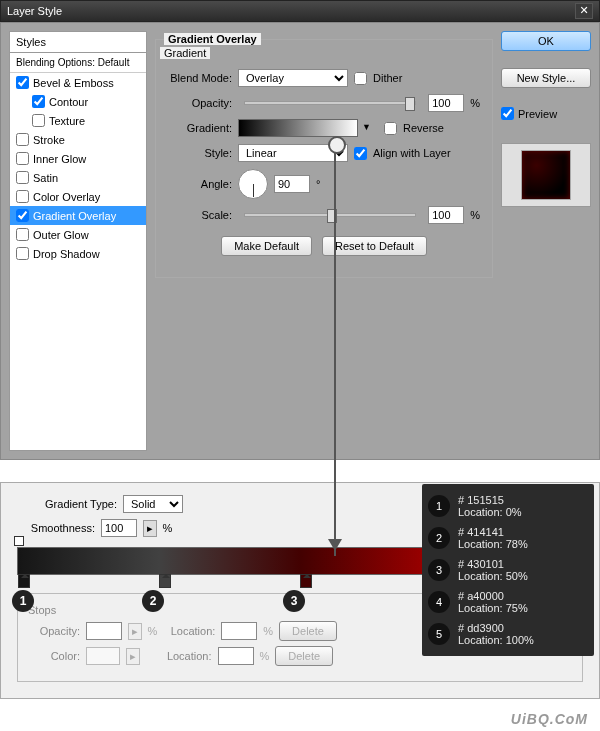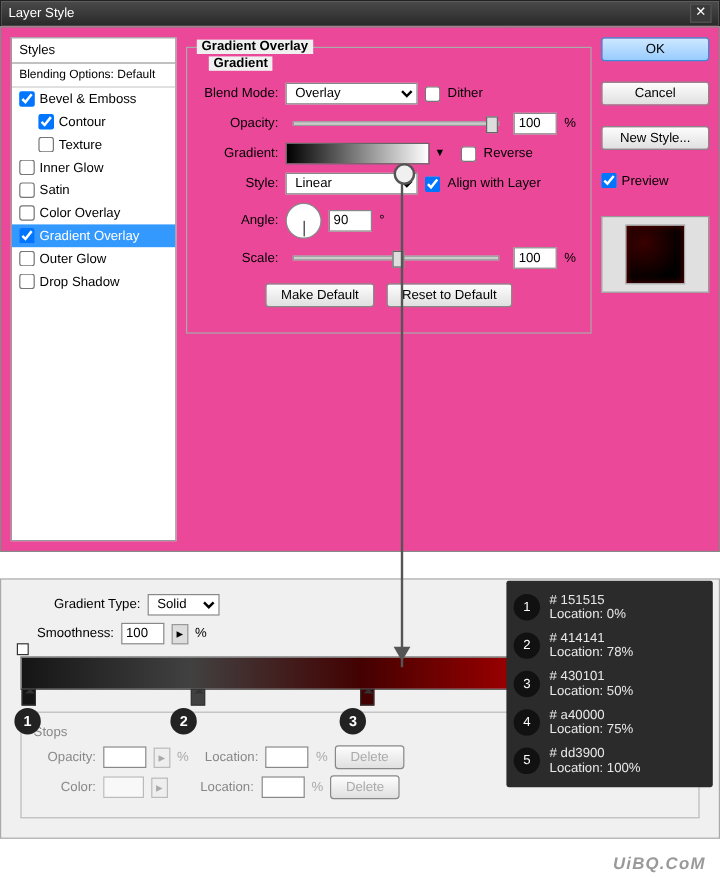--- a/index.html
+++ b/index.html
@@ -1,31 +1,31 @@
 <!DOCTYPE html>
 <html><head>
 <meta charset="utf-8">
 <style>
 *{box-sizing:border-box;margin:0;padding:0;font-family:Tahoma,Arial,sans-serif;font-size:11px}
 body{background:#fff;width:600px;height:731px;position:relative}
 .titlebar{background:linear-gradient(#4a4a4a,#2a2a2a);color:#fff;height:22px;line-height:22px;padding:0 6px;border:1px solid #222;display:flex;justify-content:space-between;align-items:center}
 .close-btn{background:#3a3a3a;color:#fff;border:1px solid #555;width:18px;height:16px;text-align:center;line-height:13px;cursor:pointer}
-.dialog{border:1px solid #888;background:#ec4899;padding:8px;height:438px;position:relative}
+.dialog{border:1px solid #888;background:#a3a3a3;padding:8px;height:438px;position:relative}
 .row{display:flex;gap:8px;height:100%}
 .styles-panel{width:138px;border:1px solid #999;background:#fff}
 .styles-hdr{border-bottom:1px solid #999;padding:4px 6px}
 .sub-hdr{border-bottom:1px solid #ccc;padding:4px 6px;font-size:10px}
 .style-item{padding:3px 6px;display:flex;align-items:center;gap:4px;cursor:pointer}
 .style-item input{margin:0}
 .style-item.indent{padding-left:22px}
 .style-item.sel{background:#3399ff;color:#fff}
 .mid{flex:1;position:relative}
 .group{border:1px solid #aaa;margin-top:8px;padding:10px 12px 14px;position:relative}
 .group-title{position:absolute;top:-7px;left:8px;background:#f0f0f0;padding:0 4px;font-weight:bold}
-.group-title2{position:absolute;top:7px;left:18px;background:#f0f0f0;padding:0 4px;font-weight:bold}
+.group-title2{position:absolute;top:7px;left:4px;background:#f0f0f0;padding:0 4px;font-weight:normal}
 .field{display:flex;align-items:center;margin:7px 0;gap:6px}
 .field label{width:64px;text-align:right}
 select,input[type=text]{border:1px solid #888;padding:1px 3px;background:#fff;height:18px}
 .slider{flex:1;height:4px;background:#ccc;border:1px solid #999;position:relative;margin:0 6px}
 .thumb{position:absolute;top:-5px;width:10px;height:14px;background:#ddd;border:1px solid #666}
 .num{width:36px}
 .grad-prev{width:120px;height:18px;background:linear-gradient(90deg,#000,#fff);border:1px solid #666;position:relative}
 .grad-prev::after{content:"▼";position:absolute;right:-14px;top:2px;font-size:9px}
 .btn{background:linear-gradient(#fdfdfd,#e0e0e0);border:1px solid #888;border-radius:3px;padding:3px 12px;cursor:pointer}
 .btn.blue{background:linear-gradient(#cde8ff,#9cf);border:1px solid #3a8bd8}
@@ -72,20 +72,24 @@
           <div class="style-item indent">
             <input type="checkbox" checked="" style="">
             <span>Contour</span>
           </div>
           <div class="style-item indent">
             <input type="checkbox" style="">
             <span>Texture</span>
           </div>
           <div class="style-item">
             <input type="checkbox" style="">
+            <span>Stroke</span>
+          </div>
+          <div class="style-item">
+            <input type="checkbox" style="">
             <span>Inner Glow</span>
           </div>
           <div class="style-item">
             <input type="checkbox" style="">
             <span>Satin</span>
           </div>
           <div class="style-item">
             <input type="checkbox" style="">
             <span>Color Overlay</span>
           </div>
@@ -152,21 +156,20 @@
         </div>
         <div class="field" style="justify-content:center;gap:10px;margin-top:12px">
           <button class="btn">Make Default</button>
           <button class="btn">Reset to Default</button>
         </div>
       </div>
     </div>
 
     <div class="right-col">
       <button class="btn blue">OK</button>
-      <button class="btn">Cancel</button>
       <button class="btn">New Style...</button>
       <div style="display:flex;align-items:center;gap:4px;margin-top:2px">
         <input type="checkbox" checked="" style="">
         <span>Preview</span>
       </div>
       <div class="preview-box">
           <div class="preview-img"></div>
         </div>
     </div>
   </div>

